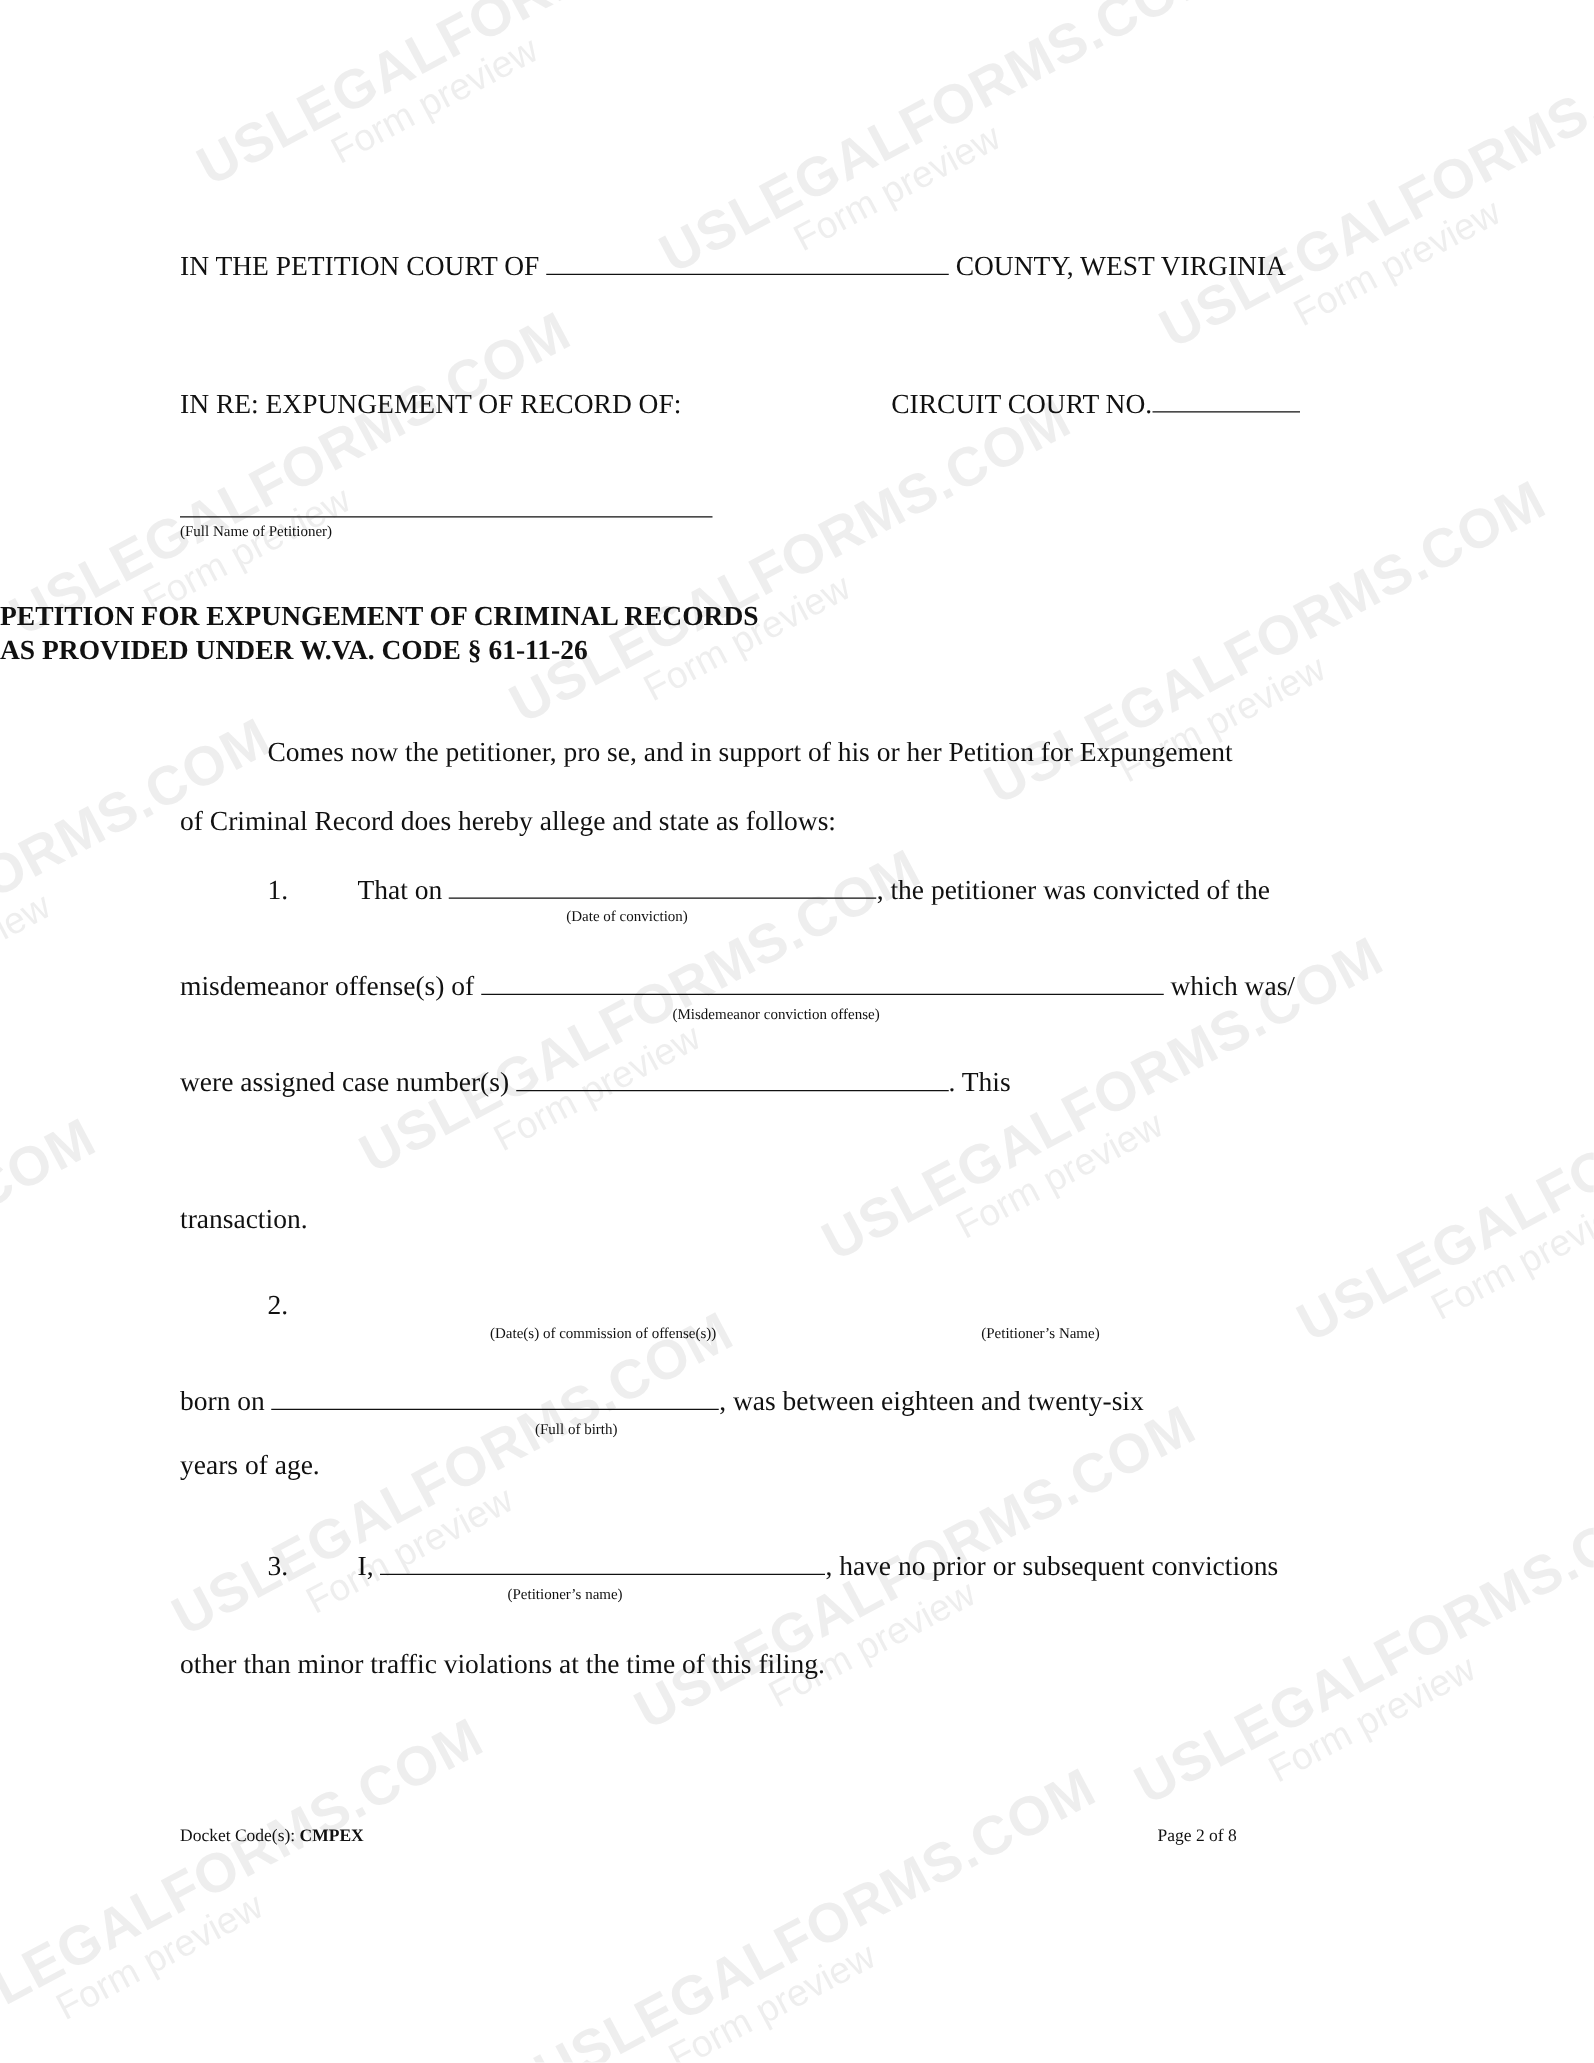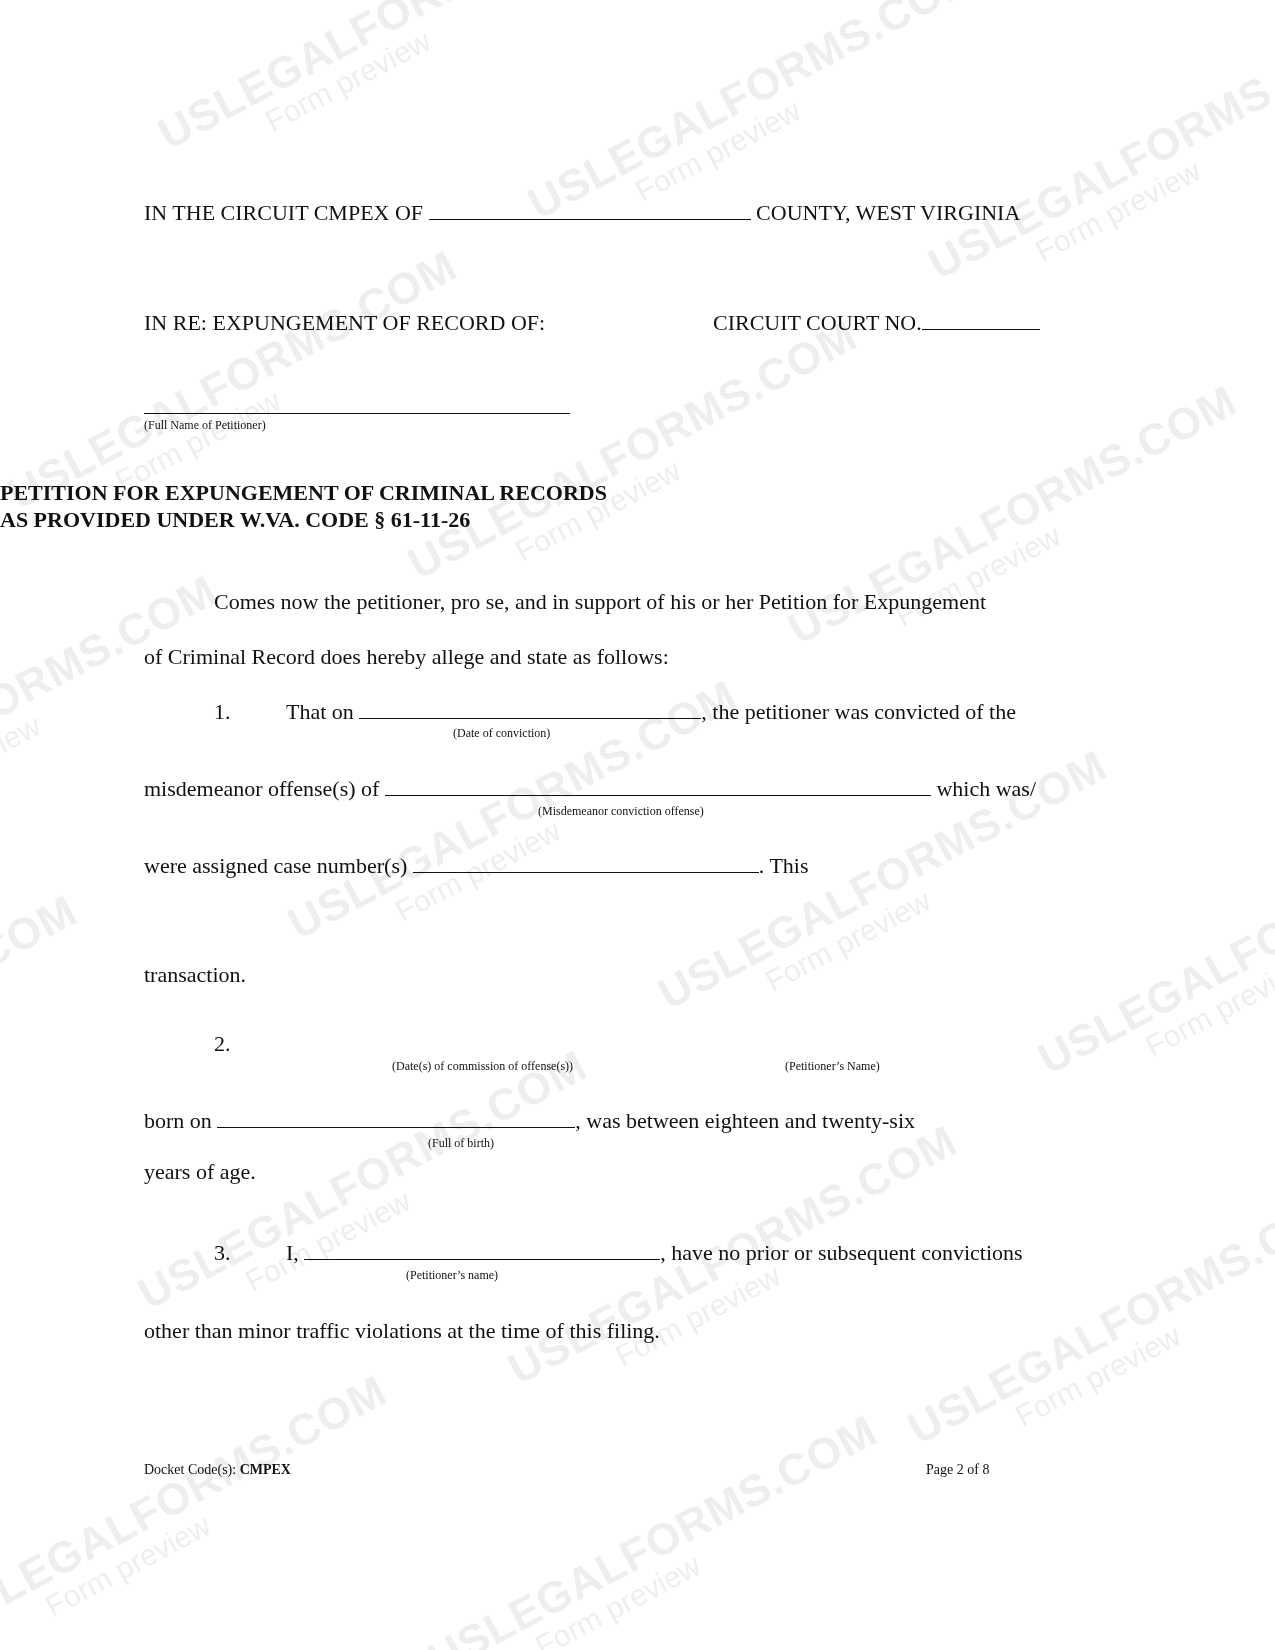--- a/index.html
+++ b/index.html
@@ -81,21 +81,21 @@
   <div class="wm" style="left:-70px;top:1600px;">
       <span class="big">USLEGALFORMS.COM</span>
       <span class="small">Form preview</span>
     </div>
   <div class="wm" style="left:420px;top:1640px;">
       <span class="big">USLEGALFORMS.COM</span>
       <span class="small">Form preview</span>
     </div>
 
   <div class="abs t" style="left:144px;top:200px;">
-    <span>IN THE CIRCUIT CMPEX OF</span>
+    <span>IN THE PETITION COURT OF</span>
     <span class="blank" style="width:322px;"></span>
     <span>COUNTY, WEST VIRGINIA</span>
   </div>
 
   <div class="abs t" style="left:144px;top:310px;">IN RE:  EXPUNGEMENT OF RECORD OF:</div>
   <div class="abs t" style="left:713px;top:310px;">
     <span>CIRCUIT COURT NO.</span><span class="blank" style="width:118px;"></span>
   </div>
   <div class="abs" style="left:144px;top:412px;width:426px;border-bottom:1.5px solid #111;height:1px;"></div>
   <div class="abs cap" style="left:144px;top:418px;">(Full Name of Petitioner)</div>

